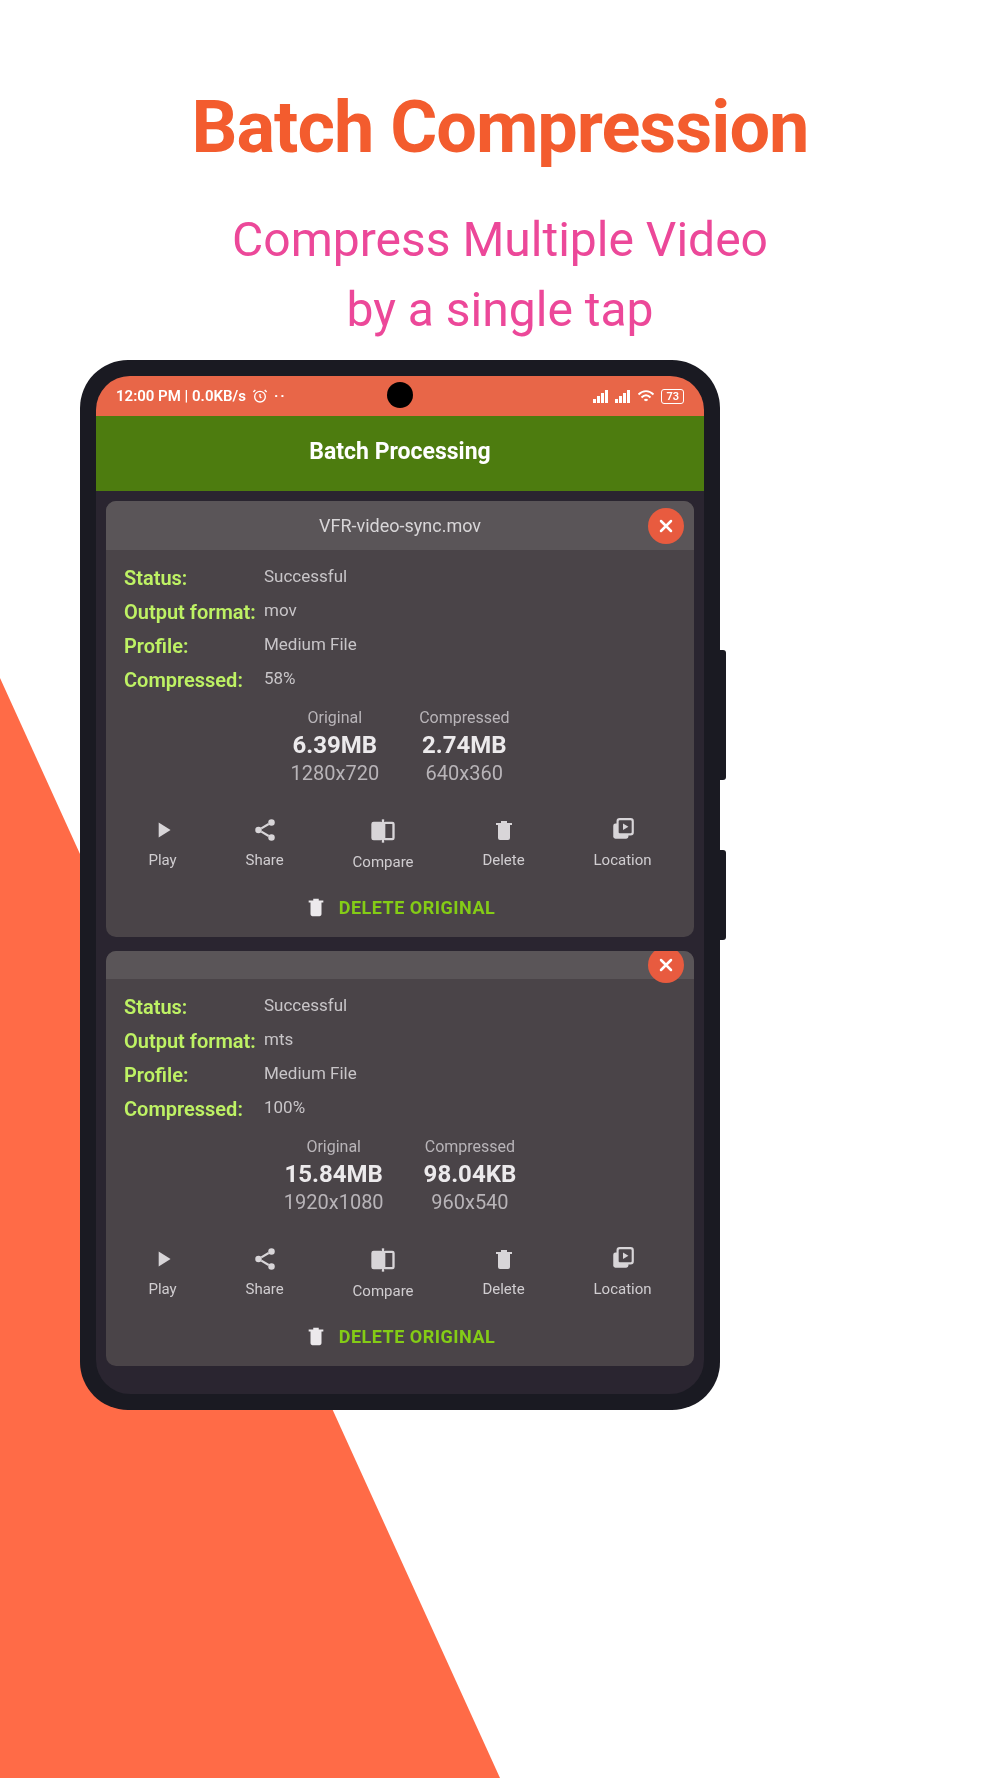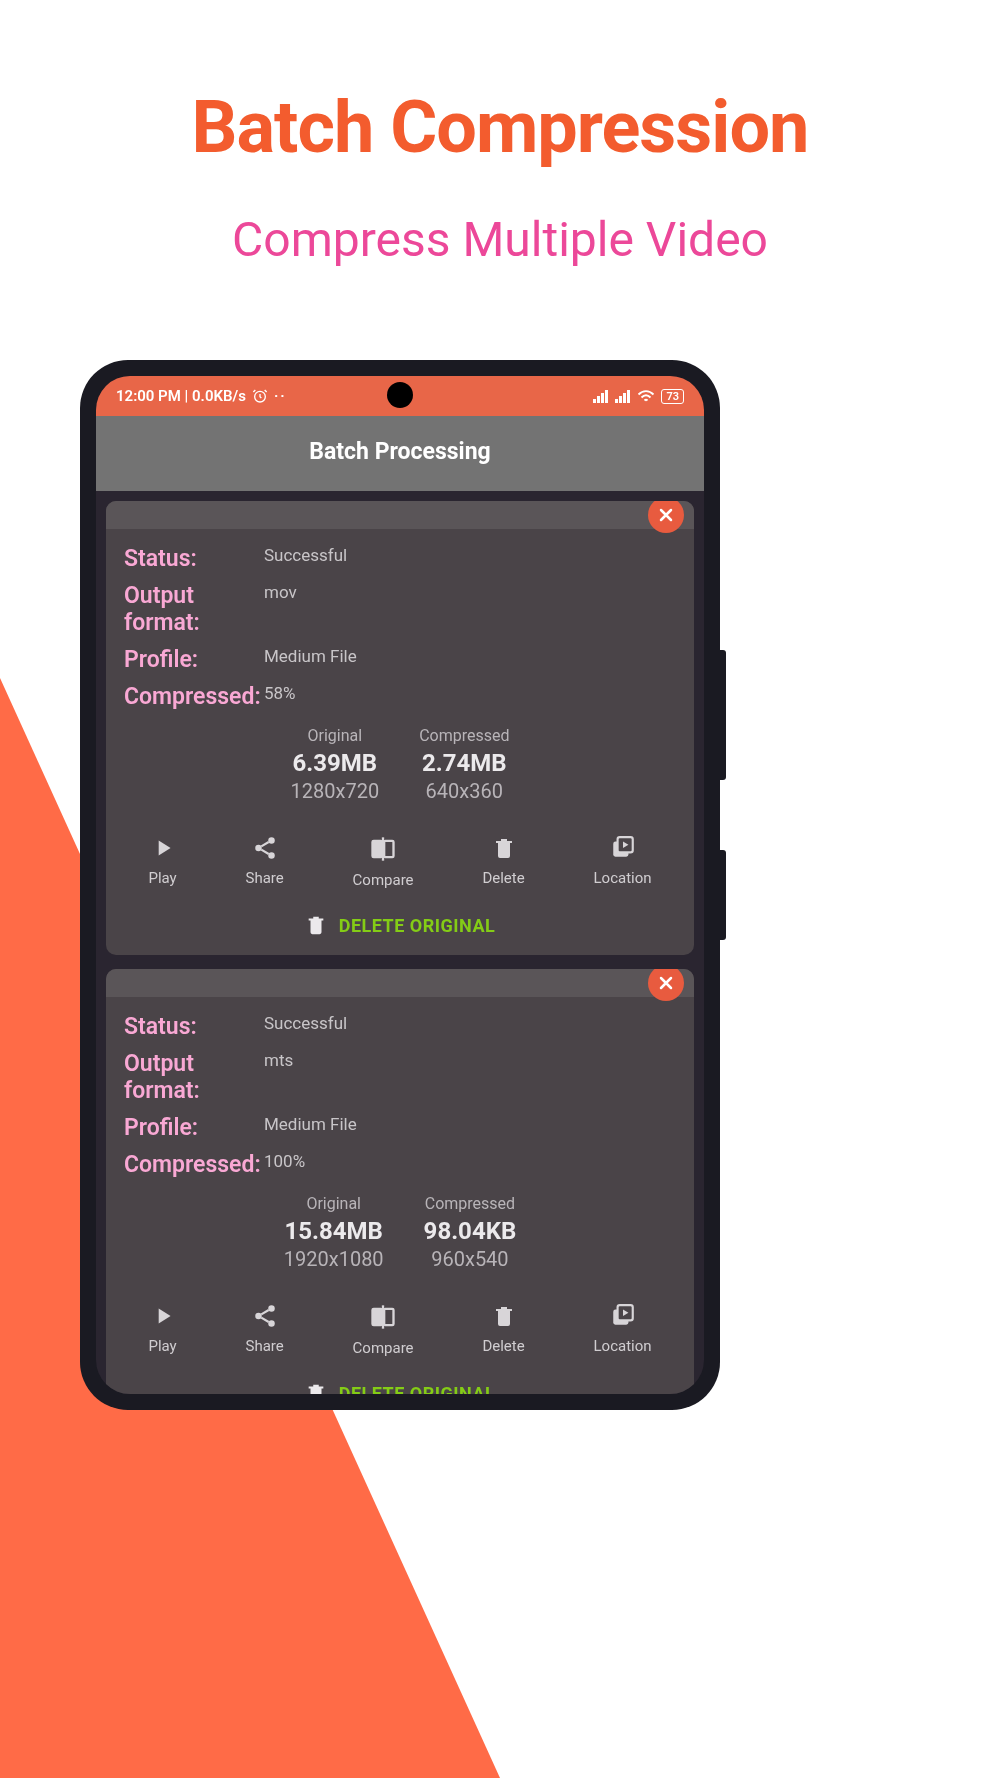--- a/index.html
+++ b/index.html
@@ -91,21 +91,21 @@
 .status-right { display: flex; align-items: center; gap: 6px; }
 .alarm-icon svg, .signal-icon svg, .wifi-icon svg { display: block; }
 .battery-box {
   border: 1.5px solid #fff;
   border-radius: 3px;
   padding: 1px 4px;
   font-size: 11px;
   line-height: 1;
 }
 .appbar {
-  background: #737373;
+  background: #4d7c0f;
   color: #fff;
   text-align: center;
   font-size: 23px;
   font-weight: 700;
   padding: 22px 0 26px;
 }
 .card {
   margin: 10px 10px 14px;
   background: #4a4448;
   border-radius: 10px;
@@ -133,21 +133,21 @@
   align-items: center;
   justify-content: center;
   position: absolute;
   right: 10px;
   top: 50%;
   transform: translateY(-50%);
 }
 .close-btn svg { display: block; }
 .card-body { padding: 16px 18px 8px; }
 .info-row { display: flex; margin-bottom: 10px; }
-.info-label { width: 140px; color: #f9a8d4; font-size: 23px; font-weight: 600; }
+.info-label { width: 140px; color: #bef264; font-size: 20px; font-weight: 600; }
 .info-value { color: #c8c5c8; font-size: 17px; }
 .size-cols {
   display: flex;
   justify-content: center;
   gap: 40px;
   margin-top: 16px;
   margin-bottom: 18px;
 }
 .size-col { text-align: center; }
 .size-label { color: #b8b4b8; font-size: 16px; margin-bottom: 4px; }
@@ -180,20 +180,21 @@
 }
 </style>
 </head>
 <body>
 
 <div class="bg-triangle"></div>
 
 <div class="headline">Batch Compression</div>
 <div class="subhead">
   <span>Compress Multiple Video</span><br>
+  <span>by a single tap</span>
 </div>
 
 <div class="phone">
   <div class="side-btn b1"></div>
   <div class="side-btn b2"></div>
   <div class="phone-inner">
 
     <div class="statusbar">
       <div class="camera-notch"></div>
       <div class="status-left">
@@ -229,20 +230,21 @@
             </svg>
         </span>
         <span class="battery-box">73</span>
       </div>
     </div>
 
     <div class="appbar">Batch Processing</div>
 
     <div class="card">
       <div class="card-header">
+        <div class="card-title">VFR-video-sync.mov</div>
         <div class="close-btn">
           <svg width="20" height="20" viewBox="0 0 24 24" fill="none" stroke="#fff" stroke-width="3" stroke-linecap="round">
               <path d="M6 6l12 12M18 6L6 18"></path>
             </svg>
         </div>
       </div>
       <div class="card-body">
         <div class="info-row">
             <div class="info-label">Status:</div>
             <div class="info-value">Successful</div>

